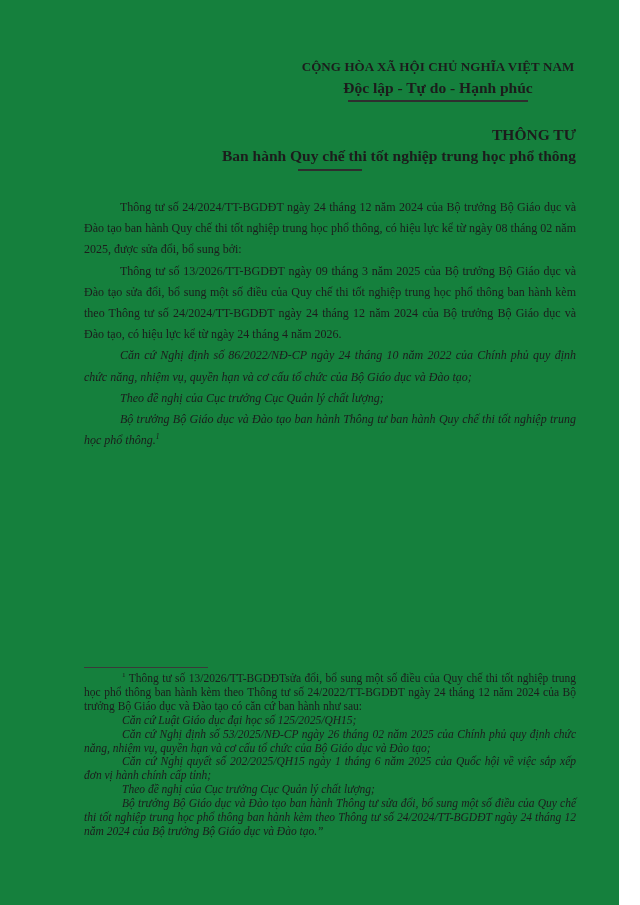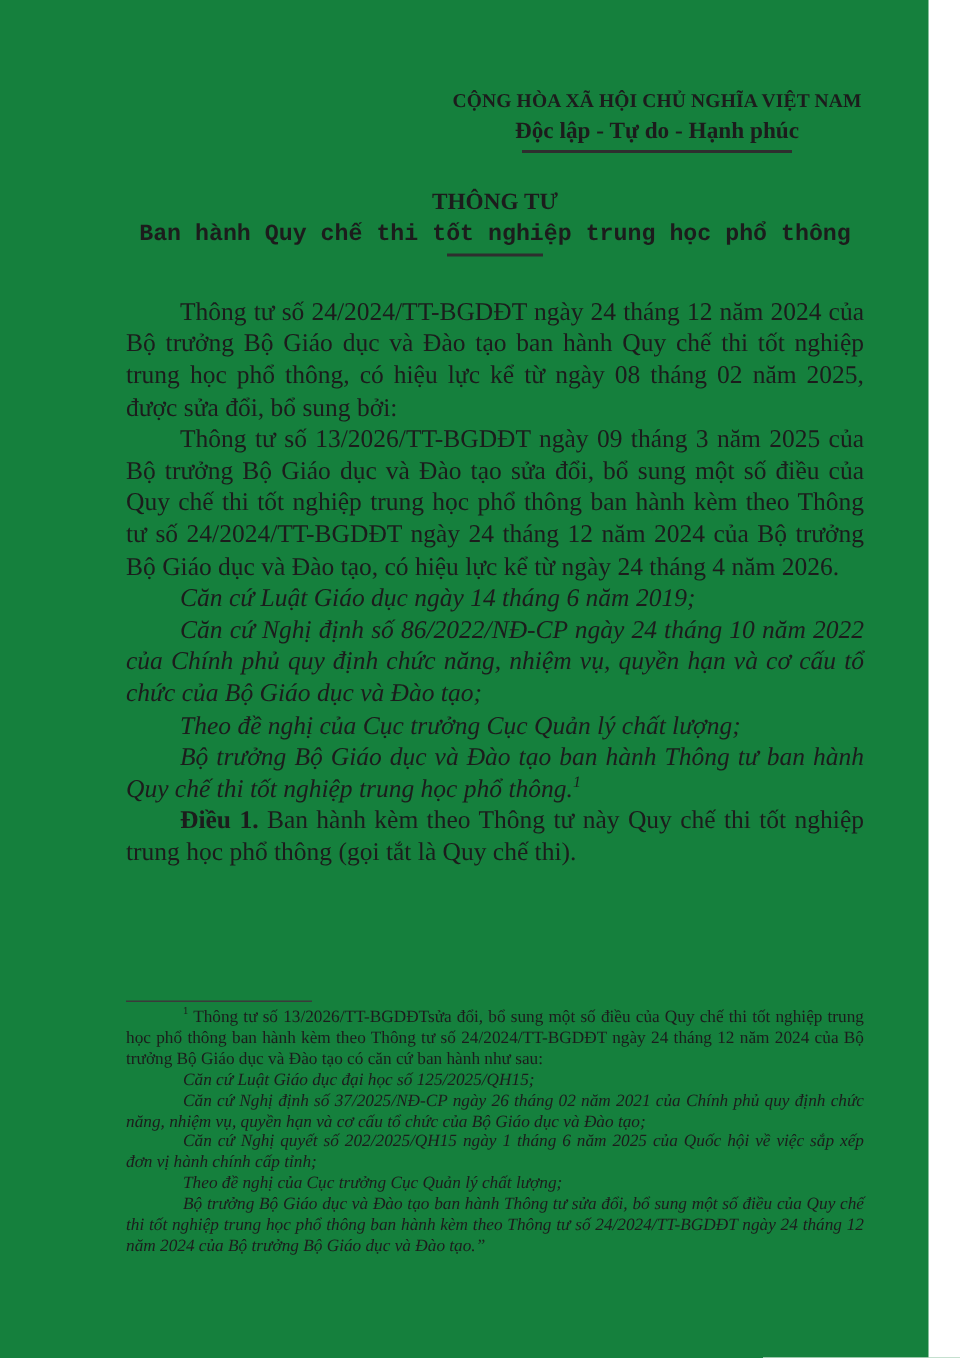--- a/index.html
+++ b/index.html
@@ -23,33 +23,33 @@
   .nh-line1 { font-size: 13px; font-weight: bold; white-space: nowrap; letter-spacing: 0.1px; }
   .nh-line2 { font-size: 15.5px; font-weight: bold; white-space: nowrap; margin-top: 4px; }
   .nh-rule  { width: 180px; height: 0; border-top: 2px solid #2e2e2e; margin: 3px auto 0; }
 
   
   .doc-title {
     position: absolute;
     top: 126px;
     left: 84px;
     width: 492px;
-    text-align: center;
+    text-align: right;
   }
   .title-line1 { font-size: 15.5px; font-weight: bold; }
-  .title-line2 { font-size: 15.5px; font-weight: bold; margin-top: 3px; font-family: Liberation Mono, monospace; }
+  .title-line2 { font-size: 15.5px; font-weight: bold; margin-top: 3px; }
   .title-rule  { width: 64px; height: 0; border-top: 2px solid #2e2e2e; margin: 4px auto 0; }
 
   
   .doc-body {
     position: absolute;
     top: 197px;
     left: 84px;
     width: 492px;
-    font-size: 17px;
+    font-size: 12px;
     line-height: 21.2px;
     text-align: justify;
   }
   .doc-body p { margin: 0; text-indent: 36px; }
   .italic { font-style: italic; }
   .bold   { font-weight: bold; }
   sup.ref {
     font-size: 0.62em;
     line-height: 0;
     vertical-align: super;
@@ -88,31 +88,29 @@
 
   <div class="doc-title">
     <div class="title-line1">THÔNG TƯ</div>
     <div class="title-line2">Ban hành Quy chế thi tốt nghiệp trung học phổ thông</div>
     <div class="title-rule"></div>
   </div>
 
   <div class="doc-body">
     <p><span>Thông tư số 24/2024/TT-BGDĐT ngày 24 tháng 12 năm 2024 của Bộ trưởng Bộ Giáo dục và Đào tạo ban hành Quy chế thi tốt nghiệp trung học phổ thông, có hiệu lực kể từ ngày 08 tháng 02 năm 2025, được sửa đổi, bổ sung bởi:</span></p>
     <p><span>Thông tư số 13/2026/TT-BGDĐT ngày 09 tháng 3 năm 2025 của Bộ trưởng Bộ Giáo dục và Đào tạo sửa đổi, bổ sung một số điều của Quy chế thi tốt nghiệp trung học phổ thông ban hành kèm theo Thông tư số 24/2024/TT-BGDĐT ngày 24 tháng 12 năm 2024 của Bộ trưởng Bộ Giáo dục và Đào tạo, có hiệu lực kể từ ngày 24 tháng 4 năm 2026.</span></p>
-    <p class="italic"><span>Căn cứ Luật Giáo dục ngày 14 tháng 6 năm 2019;</span></p>
     <p class="italic"><span>Căn cứ Nghị định số 86/2022/NĐ-CP ngày 24 tháng 10 năm 2022 của Chính phủ quy định chức năng, nhiệm vụ, quyền hạn và cơ cấu tổ chức của Bộ Giáo dục và Đào tạo;</span></p>
     <p class="italic"><span>Theo đề nghị của Cục trưởng Cục Quản lý chất lượng;</span></p>
     <p class="italic"><span>Bộ trưởng Bộ Giáo dục và Đào tạo ban hành Thông tư ban hành Quy chế thi tốt nghiệp trung học phổ thông.</span><sup class="ref">1</sup></p>
-    <p><b>Điều 1.</b><span> Ban hành kèm theo Thông tư này Quy chế thi tốt nghiệp trung học phổ thông (gọi tắt là Quy chế thi).</span></p>
   </div>
 
   <div class="fn-rule"></div>
 
   <div class="footnotes">
-    <p><sup class="ref">1</sup><span> Thông tư số 13/2026/TT-BGDĐTsửa đổi, bổ sung một số điều của Quy chế thi tốt nghiệp trung học phổ thông ban hành kèm theo Thông tư số 24/2024/TT-BGDĐT ngày 24 tháng 12 năm 2024 của Bộ trưởng Bộ Giáo dục và Đào tạo có căn cứ ban hành như sau:</span></p>
+    <p><sup class="ref">1</sup><span> Thông tư số 13/2026/TT-BGDĐTsửa đổi, bổ sung một số điều của Quy chế thi tốt nghiệp trung học phổ thông ban hành kèm theo Thông tư số 24/2022/TT-BGDĐT ngày 24 tháng 12 năm 2024 của Bộ trưởng Bộ Giáo dục và Đào tạo có căn cứ ban hành như sau:</span></p>
     <p class="italic"><span>Căn cứ Luật Giáo dục đại học số 125/2025/QH15;</span></p>
-    <p class="italic"><span>Căn cứ Nghị định số 37/2025/NĐ-CP ngày 26 tháng 02 năm 2021 của Chính phủ quy định chức năng, nhiệm vụ, quyền hạn và cơ cấu tổ chức của Bộ Giáo dục và Đào tạo;</span></p>
+    <p class="italic"><span>Căn cứ Nghị định số 53/2025/NĐ-CP ngày 26 tháng 02 năm 2025 của Chính phủ quy định chức năng, nhiệm vụ, quyền hạn và cơ cấu tổ chức của Bộ Giáo dục và Đào tạo;</span></p>
     <p class="italic"><span>Căn cứ Nghị quyết số 202/2025/QH15 ngày 1 tháng 6 năm 2025 của Quốc hội về việc sắp xếp đơn vị hành chính cấp tỉnh;</span></p>
     <p class="italic"><span>Theo đề nghị của Cục trưởng Cục Quản lý chất lượng;</span></p>
     <p class="italic"><span>Bộ trưởng Bộ Giáo dục và Đào tạo ban hành Thông tư sửa đổi, bổ sung một số điều của Quy chế thi tốt nghiệp trung học phổ thông ban hành kèm theo Thông tư số 24/2024/TT-BGDĐT ngày 24 tháng 12 năm 2024 của Bộ trưởng Bộ Giáo dục và Đào tạo.”</span></p>
   </div>
 
 </div>
 
 </body></html>

